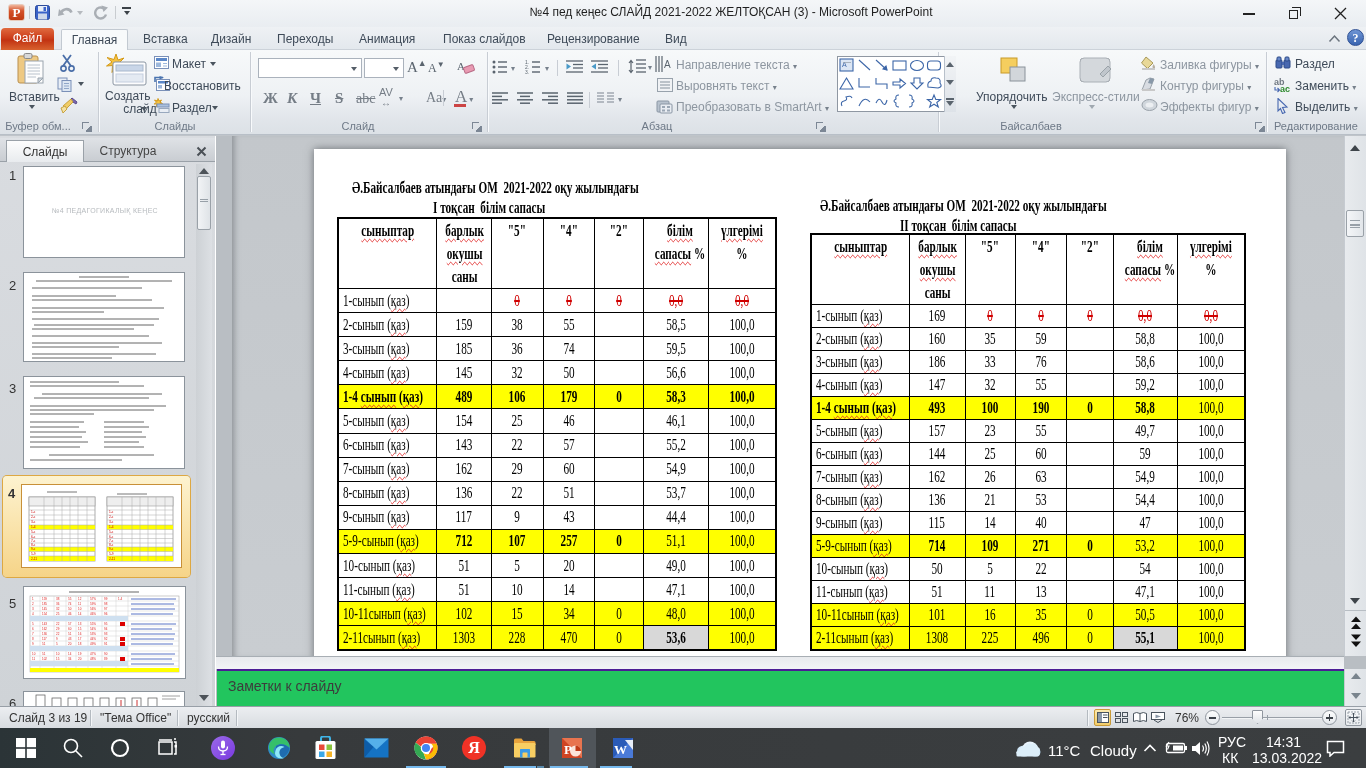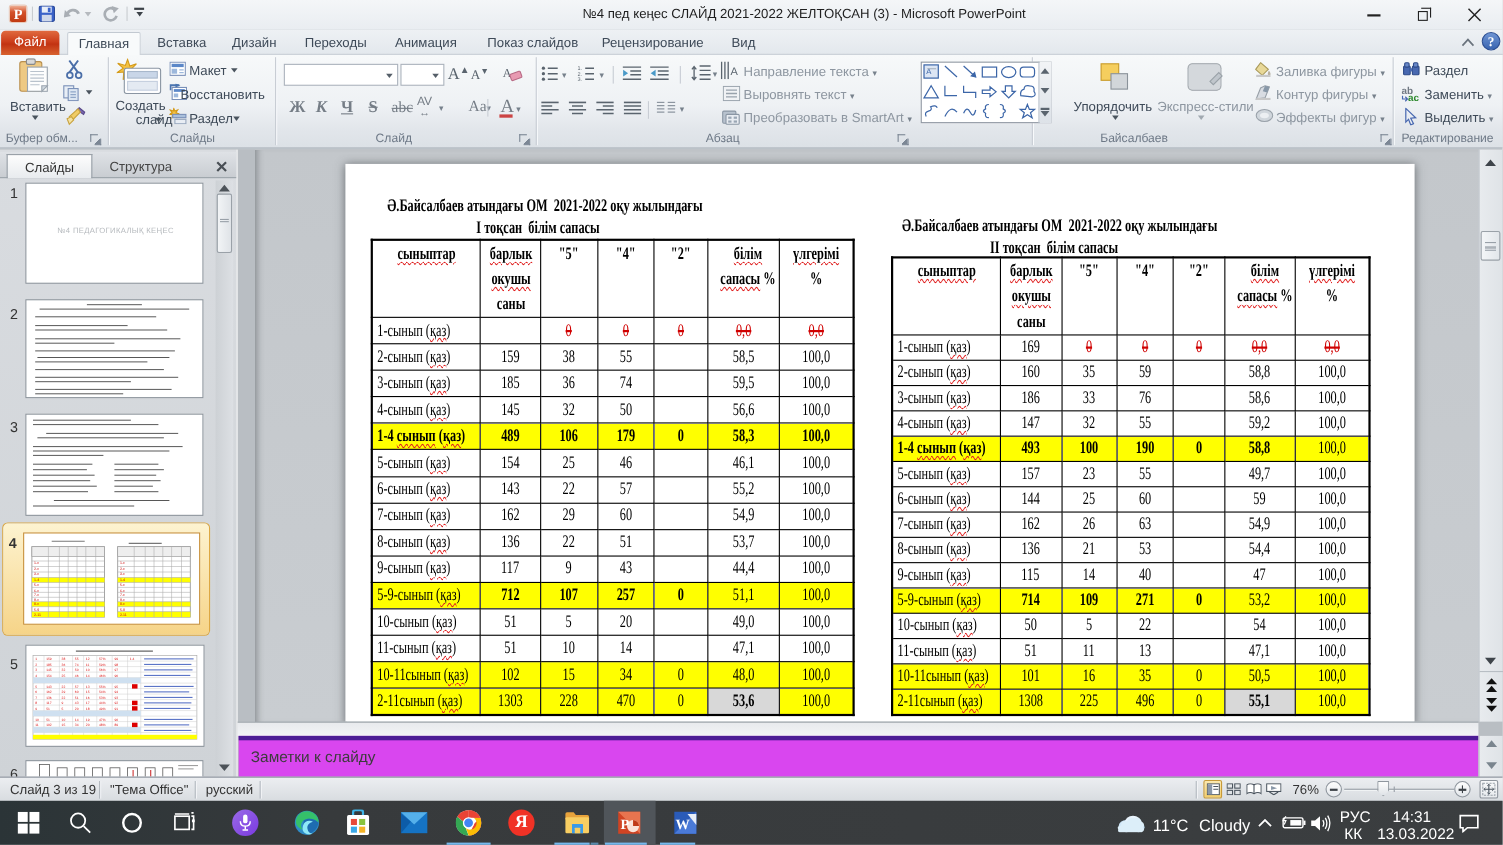--- a/index.html
+++ b/index.html
@@ -61,21 +61,21 @@
 .slide-title { transform:scaleX(0.70); transform-origin:0 50%; }
 .slide-title { position:absolute; font-family:"Liberation Serif", serif; font-weight:bold; color:#000; white-space:nowrap; }
 table.sl td.redz i { color:#d00000; text-decoration:line-through; text-decoration-thickness:1.5px; }
 .greycell { background:#d8d8d8 !important; font-weight:bold; }
 
 
 #vscroll { left:1344px; top:0; width:22px; height:520px; background:linear-gradient(90deg,#e8ebee,#dfe3e7); border-left:1px solid #c6cbd1; }
 
 
 #splitter { left:216px; top:520px; width:1128px; height:13px; background:linear-gradient(#e8eaed,#f2f4f6); border-top:1px solid #a8aeb4; }
-#notes { left:217px; top:533px; width:1127px; height:37px; background:#d946ef; border-top:4px solid #4c1d95;text-decoration:underline; }
+#notes { left:217px; top:533px; width:1127px; height:37px; background:#22c55e; border-top:2px solid #4c1d95;text-decoration:underline; }
 #notes-text { position:absolute; left:11px; top:7px; font-size:14px; color:#3c3c3c; }
 
 
 #statusbar { left:0; top:706px; width:1366px; height:22px;
   background:linear-gradient(#eceef1,#d8dce0); border-top:1px solid #989fa7; font-size:12px; color:#333; }
 .sbsep { position:absolute; top:3px; width:1px; height:16px; background:#b4bac0; box-shadow:1px 0 0 #f4f6f8; }
 
 
 #taskbar { left:0; top:728px; width:1366px; height:40px; background:linear-gradient(90deg,#2b3437,#373a3c 300px,#3b3e40); }
 .tray { position:absolute; color:#fff; font-size:14px; }

